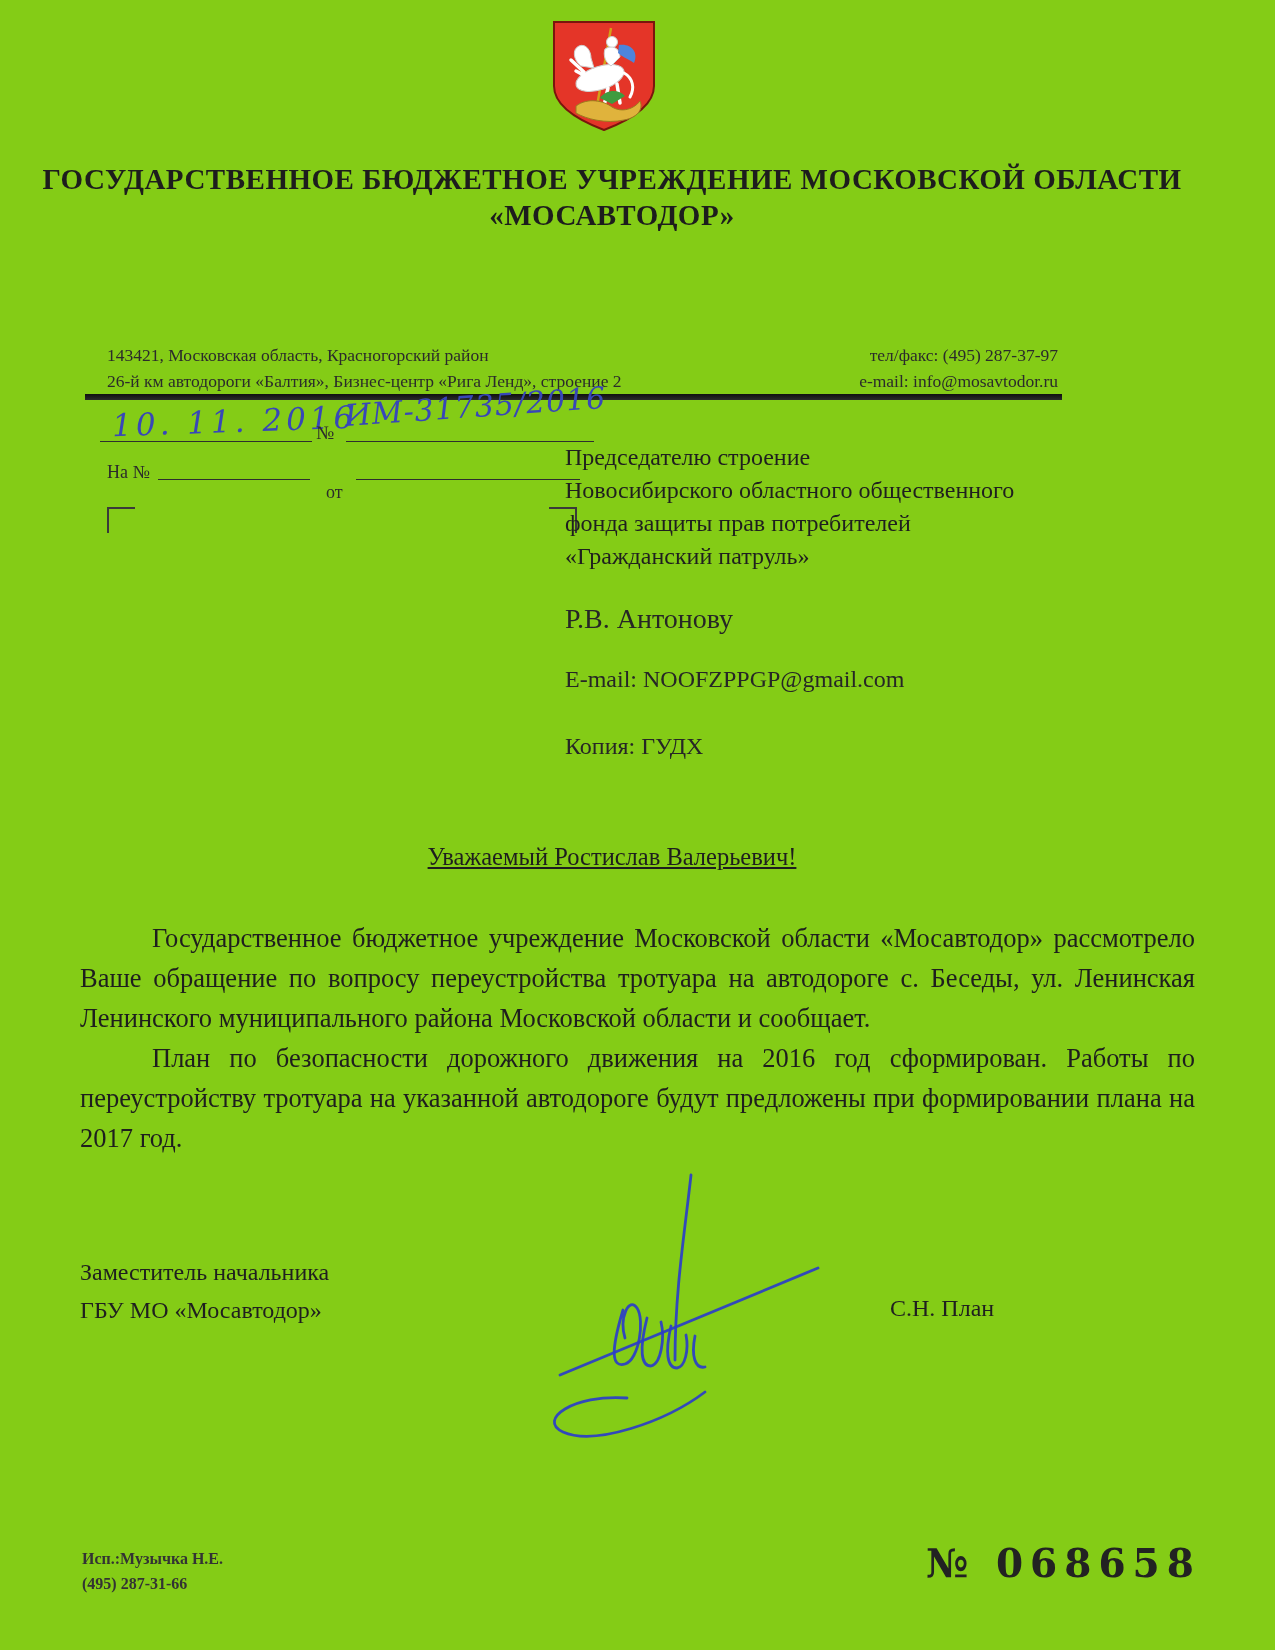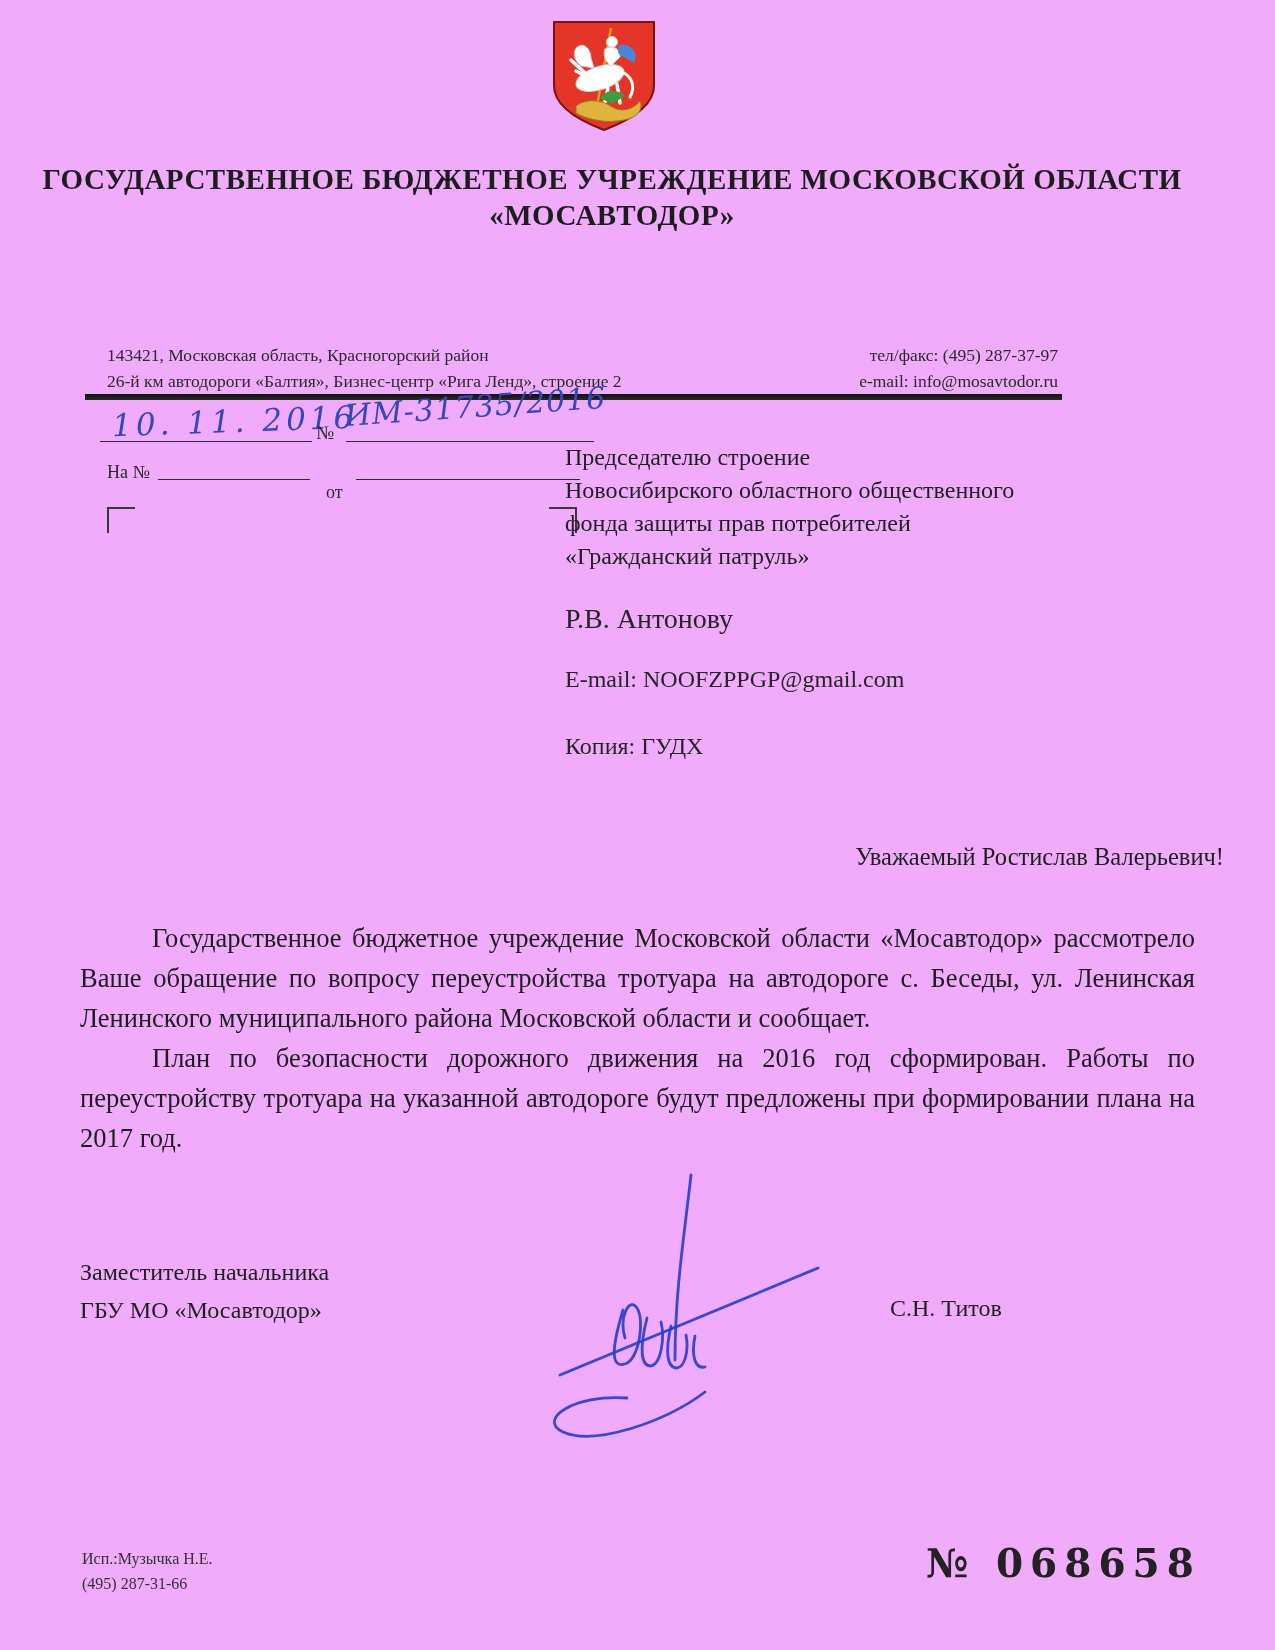--- a/index.html
+++ b/index.html
@@ -4,21 +4,21 @@
 <style>
   :root{
     --ink-blue:#3847b8;
     --emblem-red:#e43528;
     --text-ink:#262626;
   }
   *{margin:0;padding:0;box-sizing:border-box;}
   body{background:#888;font-family:"Liberation Serif","DejaVu Serif",serif;}
   .page{
     position:relative;width:1275px;height:1650px;margin:0 auto;
-    background:#f0abfc;color:var(--text-ink);overflow:hidden;
+    background:#84cc16;color:var(--text-ink);overflow:hidden;
   }
   .abs{position:absolute;}
   
   .emblem{left:548px;top:18px;width:112px;height:116px;}
   .org-line{left:0;width:1224px;text-align:center;font-weight:bold;font-size:29px;letter-spacing:.5px;color:#1d1d1d;}
   .org-line1{top:163px;}
   .org-line2{top:199px;}
   .contact{font-size:17.5px;line-height:26px;color:#2b2b2b;}
   .contact-left{left:107px;top:342px;}
   .contact-right{left:0;top:342px;width:1058px;text-align:right;}
@@ -38,30 +38,30 @@
   .blank-ot{left:356px;top:479px;width:224px;border-top-width:1.5px;}
   .bracket{width:28px;height:26px;border-top:2px solid #3a3a3a;}
   .bracket-left{left:107px;top:507px;border-left:2px solid #3a3a3a;}
   .bracket-right{left:549px;top:507px;border-right:2px solid #3a3a3a;}
   
   .recipient-lines{left:565px;top:441px;width:560px;font-size:24px;line-height:33px;color:#1f1f1f;}
   .recipient-name{left:565px;top:603px;font-size:28px;}
   .recipient-email{left:565px;top:666px;font-size:24px;text-decoration-thickness:1.5px;text-underline-offset:6px;}
   .recipient-copy{left:565px;top:733px;font-size:24px;}
   
-  .salutation{left:0;top:843px;width:1224px;text-align:right;font-size:24.5px;color:#1e1e1e;}
+  .salutation{left:0;top:843px;width:1224px;text-align:center;font-size:24.5px;color:#1e1e1e;text-decoration:underline;}
   .body-text{left:80px;top:918px;width:1115px;font-size:26.5px;line-height:40px;text-align:justify;color:#1e1e1e;}
   .body-text p{text-indent:72px;}
   
   .signoff{left:80px;top:1253px;font-size:24px;line-height:38px;color:#1f1f1f;}
   .signer-name{left:890px;top:1295px;font-size:24px;color:#1f1f1f;}
   .signature-svg{left:515px;top:1160px;width:320px;height:290px;}
   .signature-svg path{stroke:#2b3ec9;stroke-width:2.8;fill:none;stroke-linecap:round;opacity:.92;}
   
-  .executor{left:82px;top:1546px;font-size:16px;line-height:25px;color:#333;}
+  .executor{left:82px;top:1546px;font-size:16px;line-height:25px;color:#333;font-weight:bold;}
   .stamp-number{left:926px;top:1540px;font-family:"DejaVu Serif",serif;font-weight:bold;font-size:39px;letter-spacing:7px;color:#222;}
 </style>
 </head>
 <body>
 
 <div class="page">
 
   <svg class="abs emblem" viewBox="0 0 112 116" aria-hidden="true">
     <path d="M6,4 H106 V68 Q106 93 56 112 Q6 93 6 68 Z" fill="var(--emblem-red)" stroke="#7a150d" stroke-width="2"></path>
     <line x1="63" y1="10" x2="49" y2="88" stroke="#d4a017" stroke-width="2.5"></line>
@@ -115,21 +115,21 @@
   <div class="abs salutation">Уважаемый Ростислав Валерьевич!</div>
   <div class="abs body-text">
     <p>Государственное бюджетное учреждение Московской области «Мосавтодор» рассмотрело Ваше обращение по вопросу переустройства тротуара на автодороге с. Беседы, ул. Ленинская Ленинского муниципального района Московской области и сообщает.</p>
     <p>План по безопасности дорожного движения на 2016 год сформирован. Работы по переустройству тротуара на указанной автодороге будут предложены при формировании плана на 2017 год.</p>
   </div>
 
   <div class="abs signoff">
     <div>Заместитель начальника</div>
     <div>ГБУ МО «Мосавтодор»</div>
   </div>
-  <div class="abs signer-name">С.Н. Титов</div>
+  <div class="abs signer-name">С.Н. План</div>
 
   <svg class="abs signature-svg" viewBox="0 0 320 290" aria-hidden="true">
     <path d="M176,15 C170,70 160,130 160,200"></path>
     <path d="M108,150 C96,190 96,208 110,204 C124,200 130,160 122,148 C114,136 104,158 110,178"></path>
     <path d="M132,158 C124,190 126,206 136,206 C146,204 150,178 146,162"></path>
     <path d="M156,166 C150,192 152,208 162,208 C170,207 174,190 171,175"></path>
     <path d="M180,176 C176,196 180,209 190,207"></path>
     <path d="M45,215 L303,108"></path>
     <path d="M190,232 C150,262 80,286 48,272 C22,260 58,234 112,238"></path>
   </svg>

